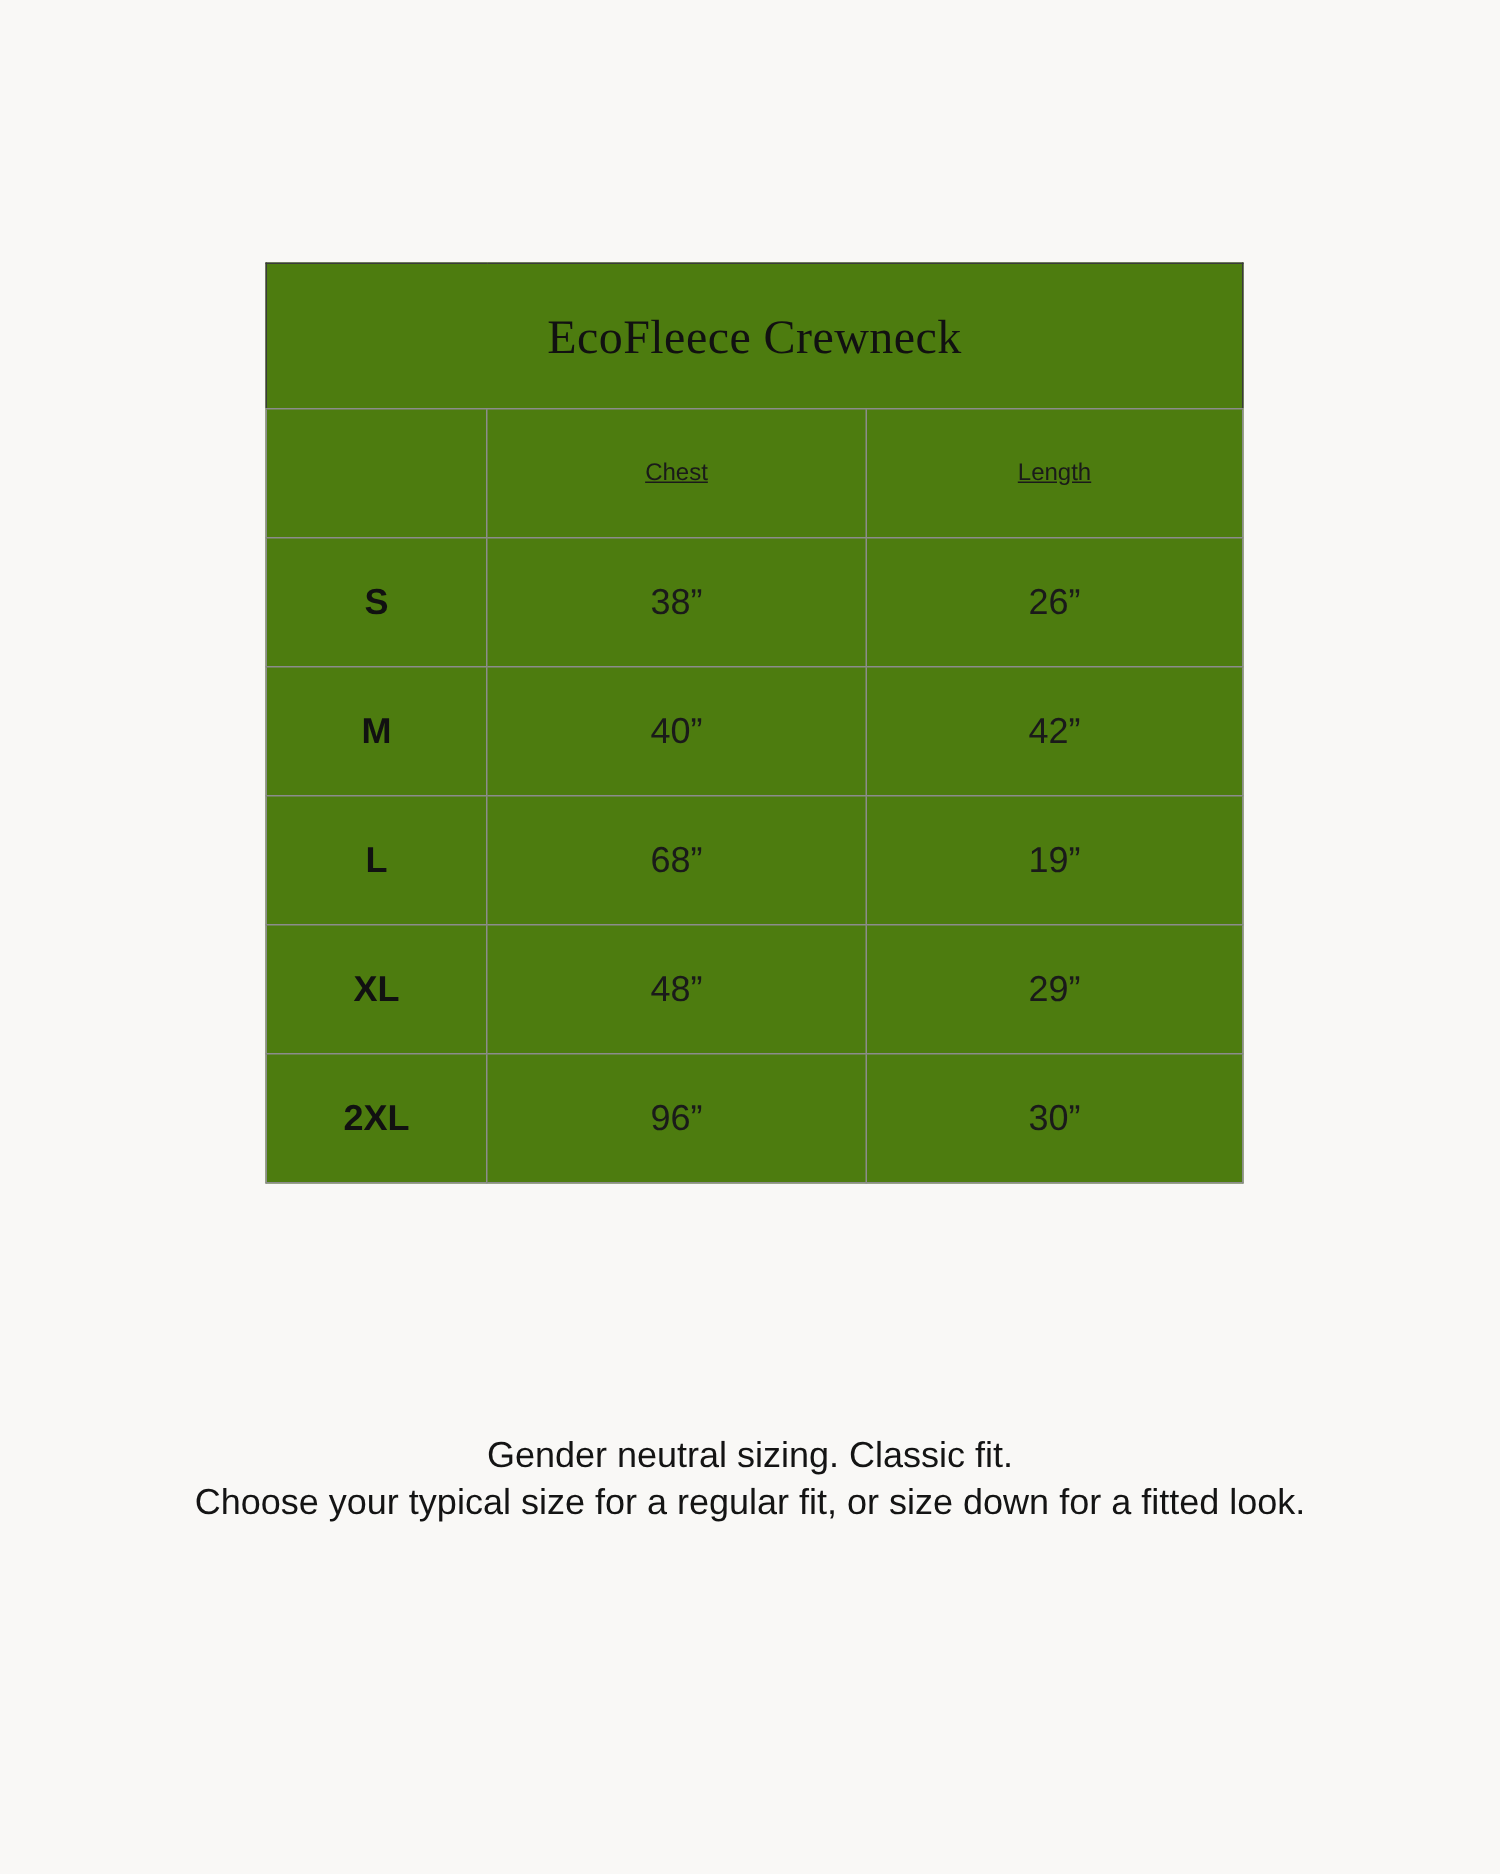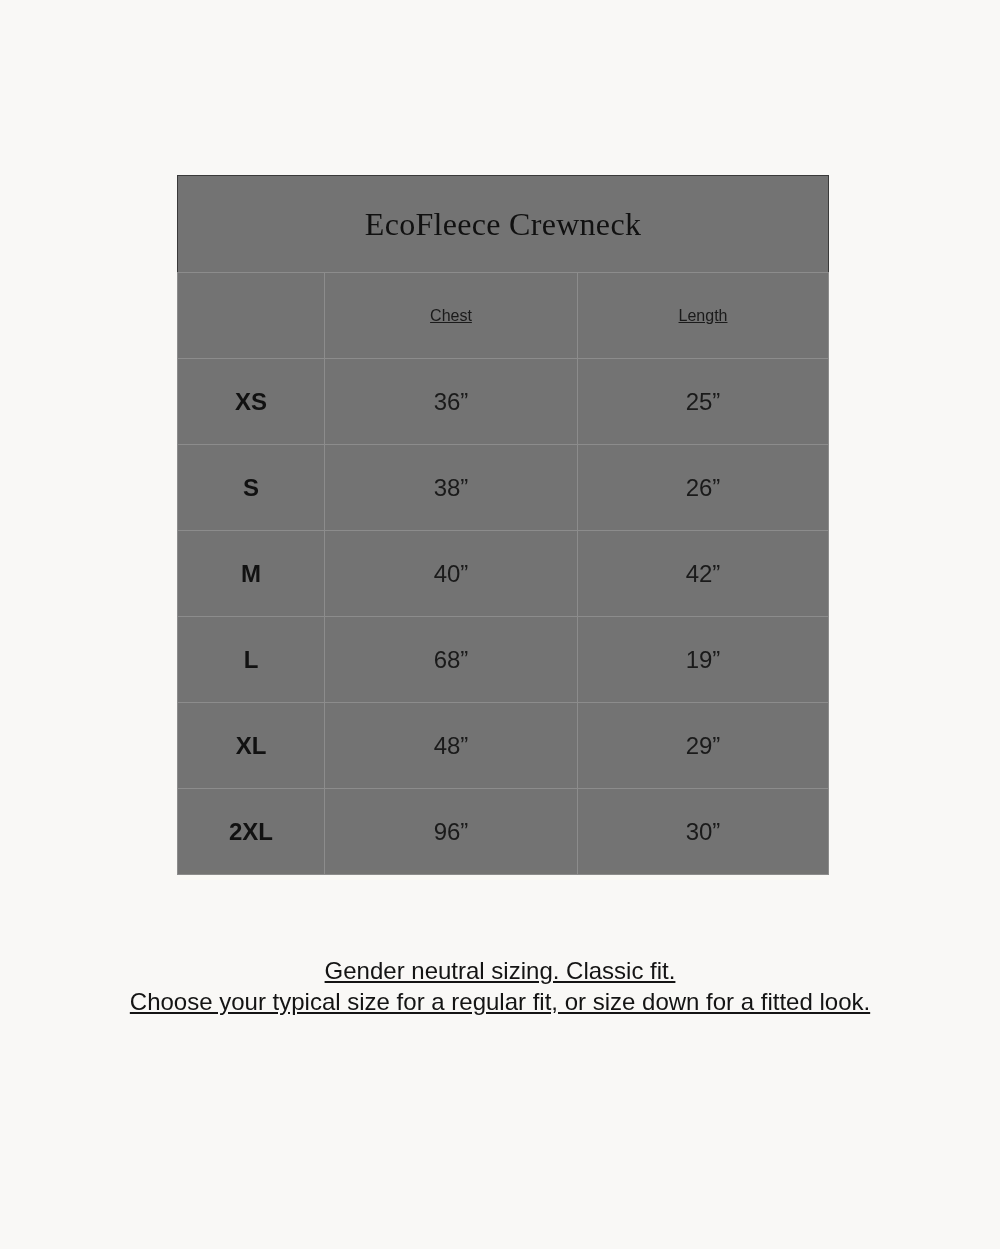--- a/index.html
+++ b/index.html
@@ -16,21 +16,21 @@
       color: #111111;
     }
     .size-table {
       position: absolute;
       left: 177px;
       top: 175px;
       width: 651px;
       border-collapse: collapse;
       border: 1.5px solid #3a3a3a;
       table-layout: fixed;
-      background: #737373;
+      background: #4d7c0f;
     }
     .size-table td, .size-table th {
       border: 1px solid #8c8c8c;
       text-align: center;
       vertical-align: middle;
       padding: 0;
       font-weight: normal;
     }
     .title-cell {
       height: 96px;
@@ -63,44 +63,39 @@
     .footnote {
       position: absolute;
       left: 0;
       top: 955px;
       width: 1000px;
       text-align: center;
       font-size: 24px;
       line-height: 31px;
       color: #141414;
     }
-    .footnote div { margin: 0; text-decoration: underline; }
+    .footnote div { margin: 0; }
   </style>
 </head>
 <body>
 
 <table class="size-table">
   <colgroup>
     <col class="c1">
       <col class="c2">
       <col class="c3">
   </colgroup>
   <tbody>
       <tr>
     <td class="title-cell" colspan="3">EcoFleece Crewneck</td>
   </tr>
   <tr class="head-row">
     <th></th>
     <th>Chest</th>
     <th>Length</th>
-  </tr>
-  <tr class="data-row">
-    <td class="size-label">XS</td>
-    <td>36”</td>
-    <td>25”</td>
   </tr>
   <tr class="data-row">
     <td class="size-label">S</td>
     <td>38”</td>
     <td>26”</td>
   </tr>
   <tr class="data-row">
     <td class="size-label">M</td>
     <td>40”</td>
     <td>42”</td>

